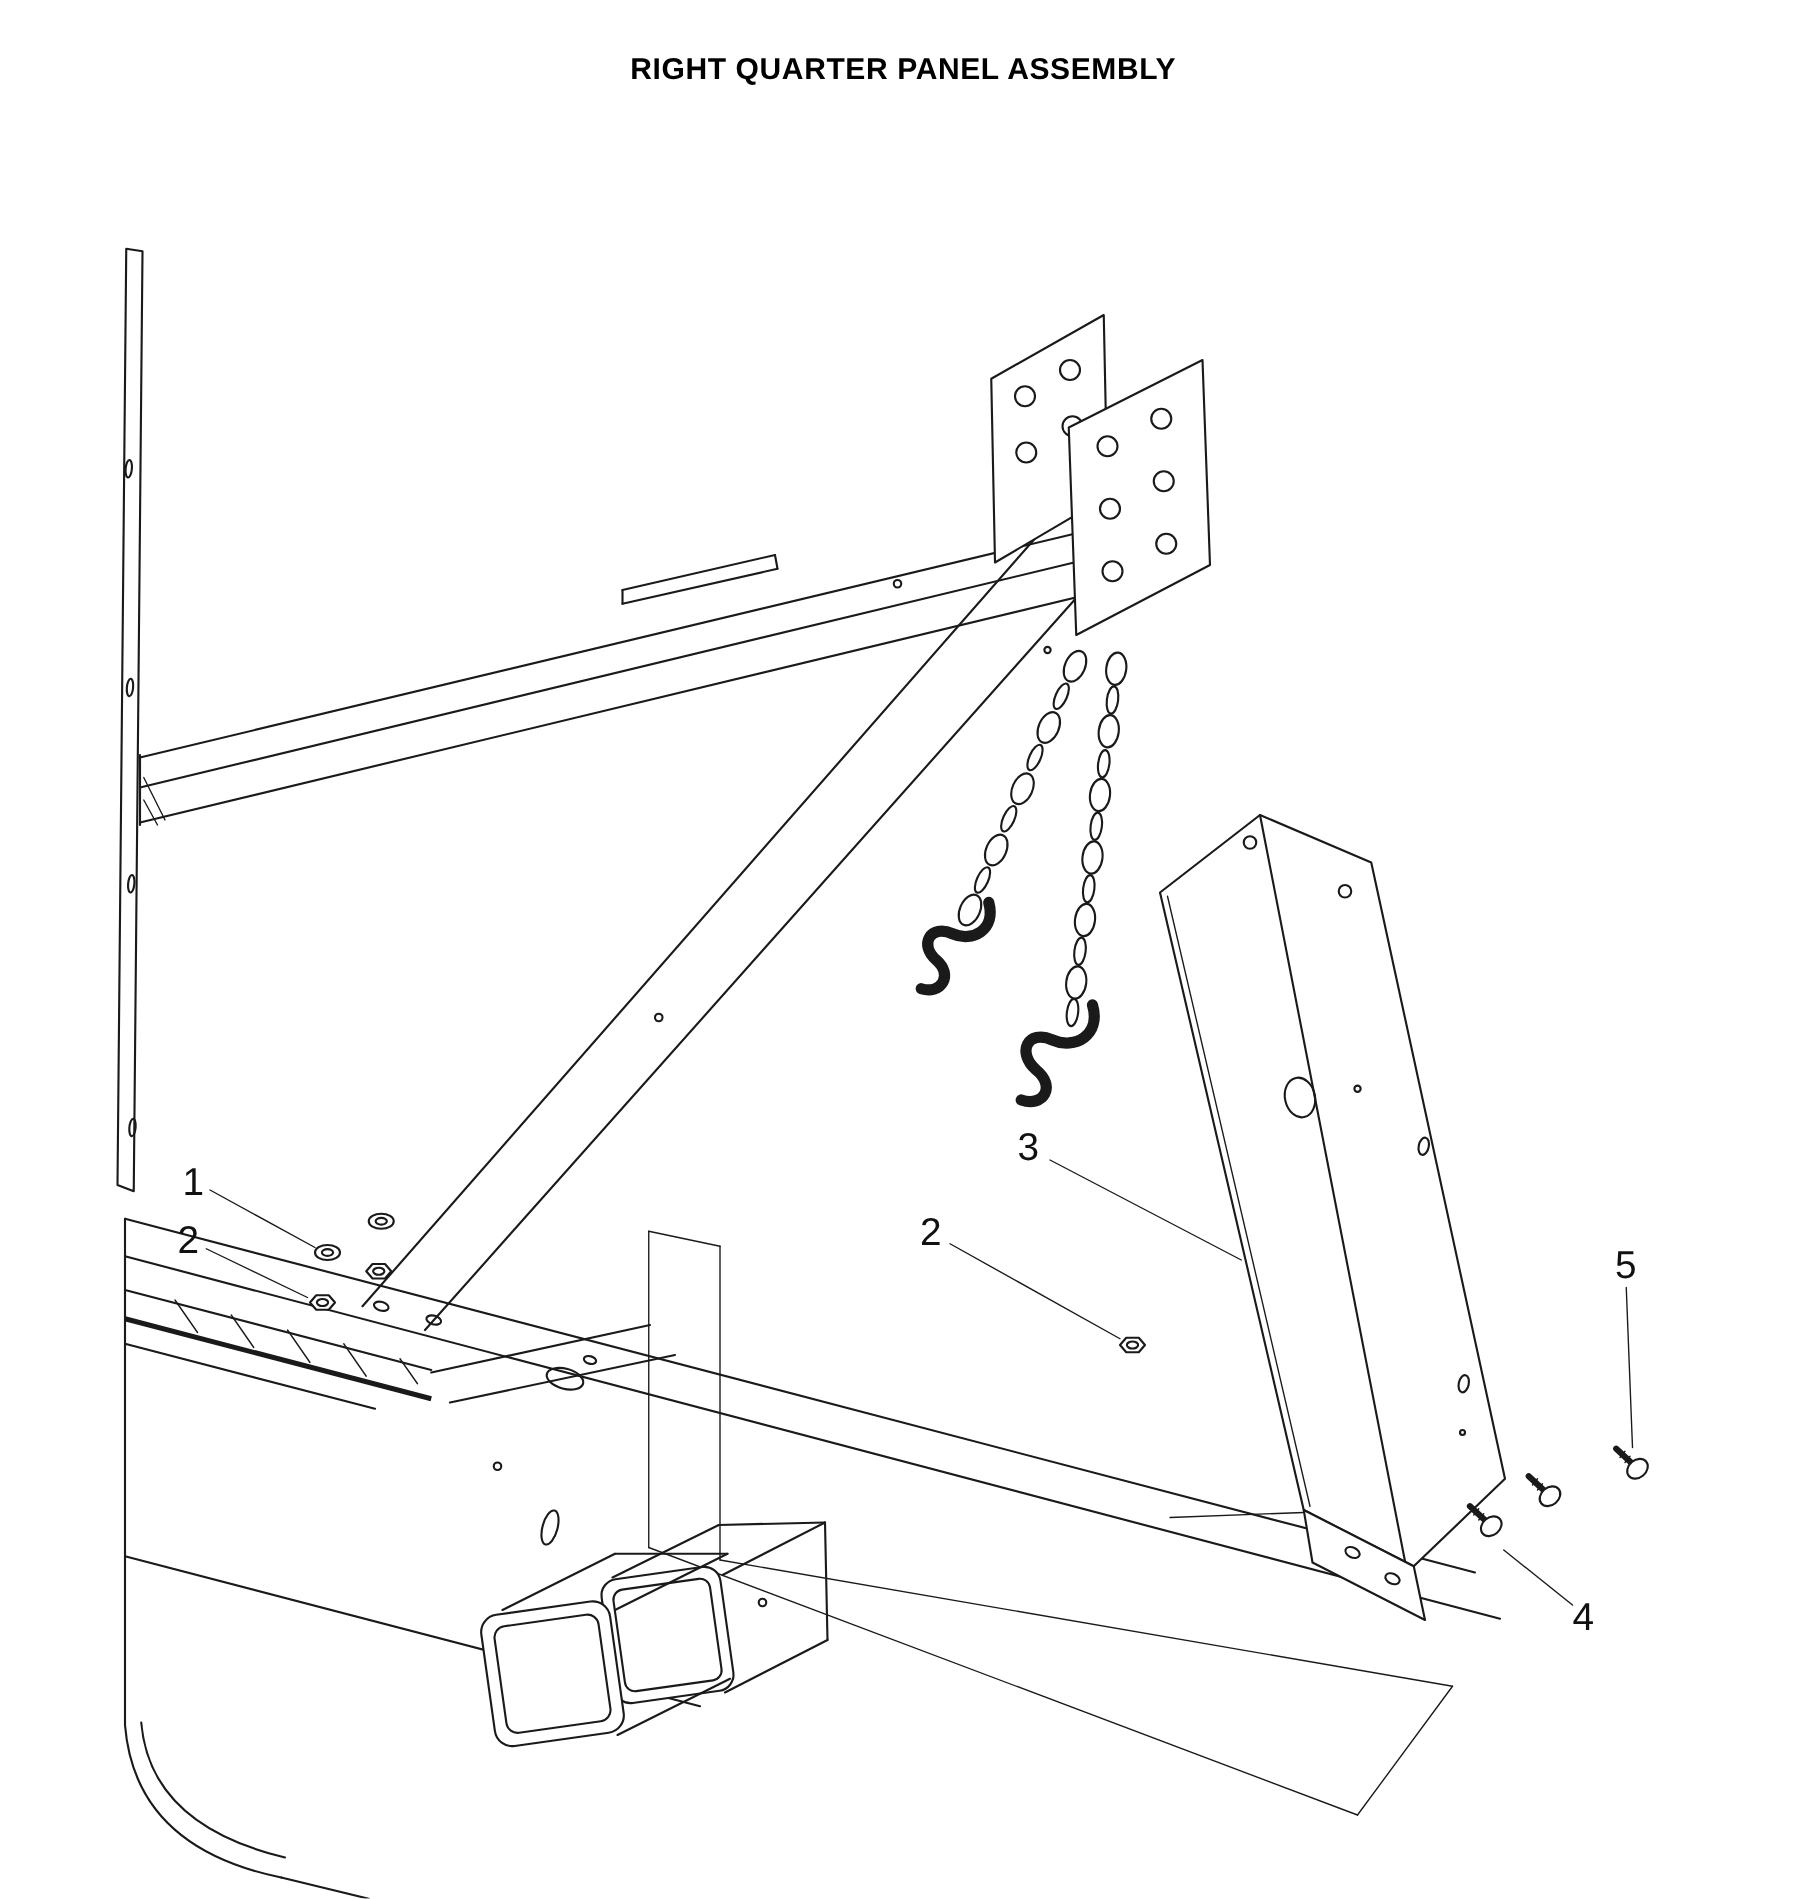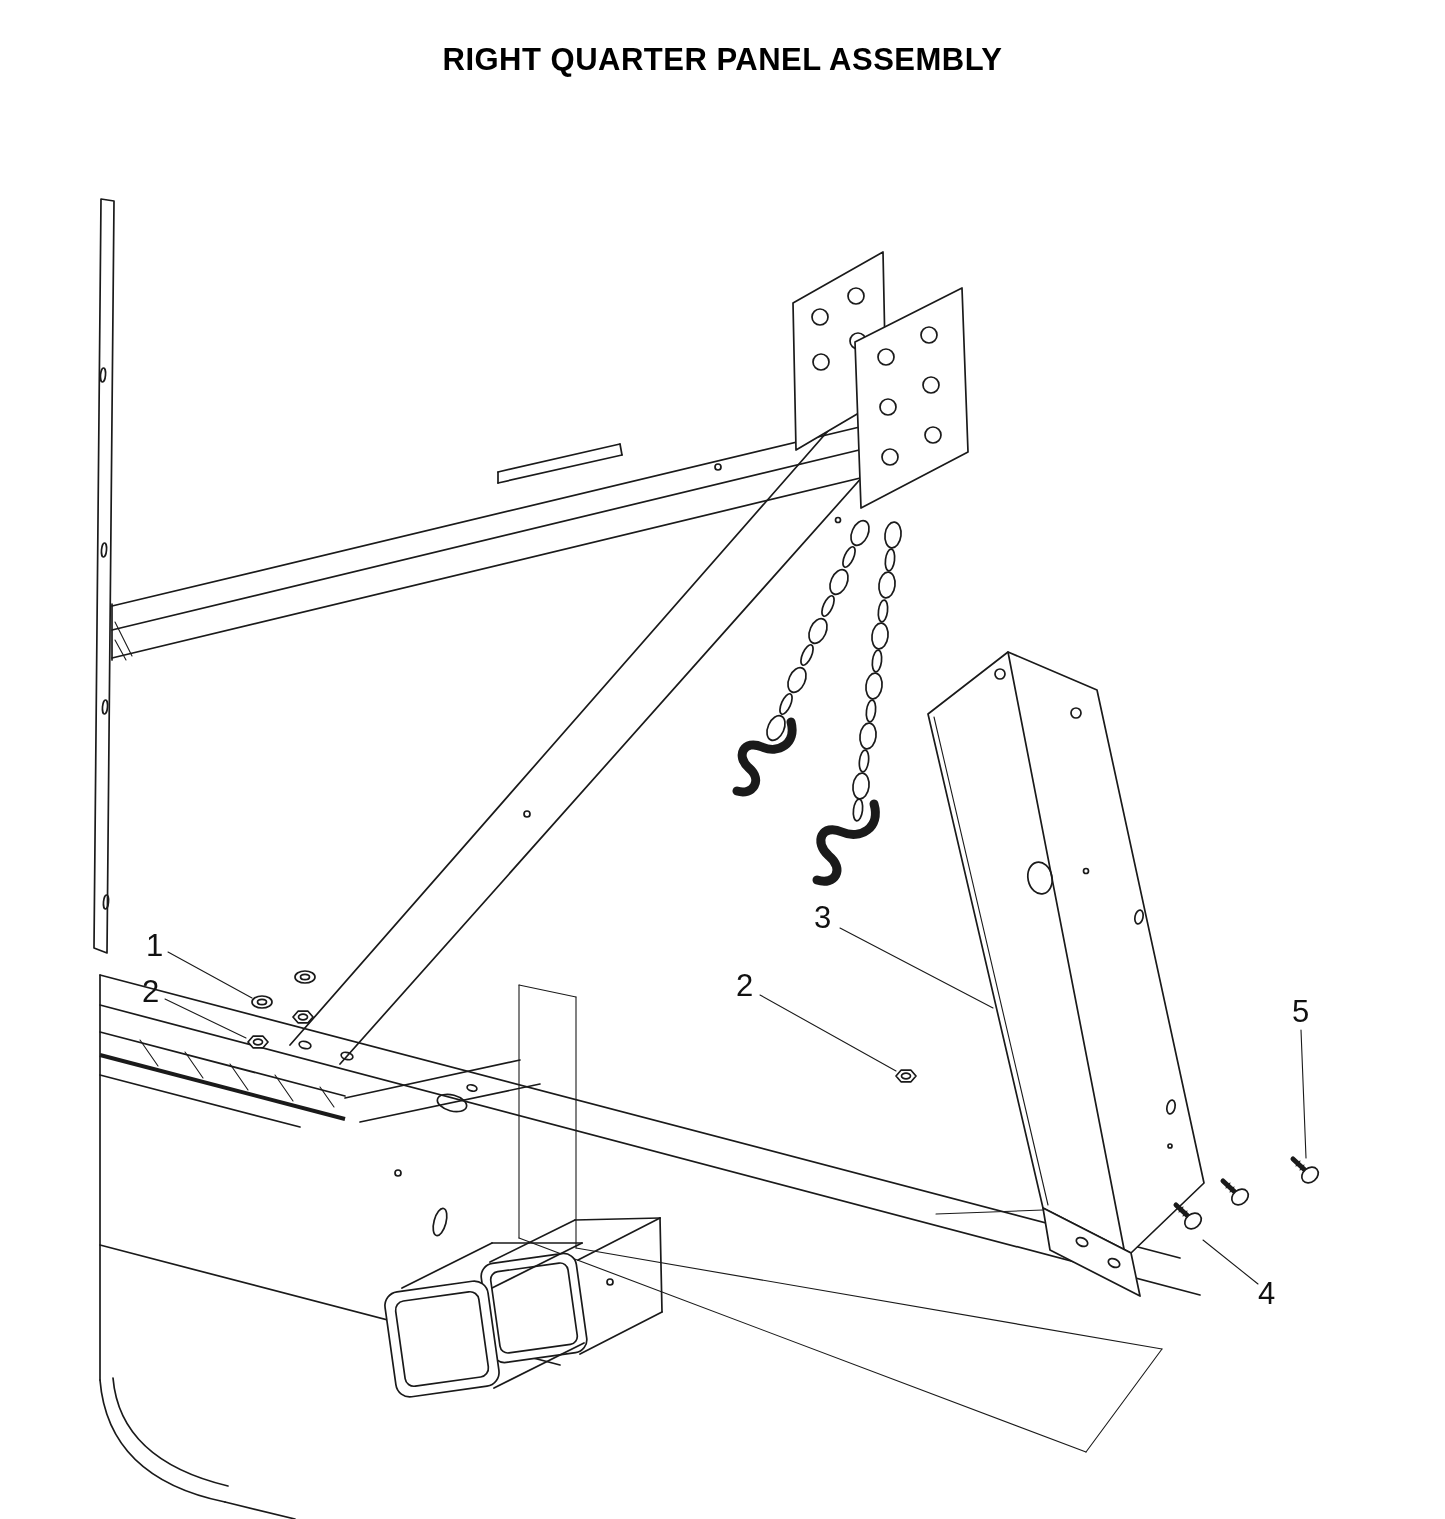--- a/index.html
+++ b/index.html
@@ -1,19 +1,19 @@
 <!DOCTYPE html>
 <html><head>
 <meta charset="utf-8">
 <style>
   html,body{margin:0;padding:0;background:#fff;}
   .page{position:relative;width:1445px;height:1519px;background:#fff;overflow:hidden;
         font-family:"Liberation Sans",sans-serif;}
   .title{position:absolute;top:42px;left:0;width:100%;text-align:center;margin:0;
-         font-size:31px;font-weight:700;letter-spacing:.5px;color:#000;
+         font-size:24px;font-weight:700;letter-spacing:.5px;color:#000;
          font-family:"Liberation Sans",sans-serif;}
   svg.art{position:absolute;left:0;top:0;width:1445px;height:1519px;}
   .ln{stroke:#1a1a1a;stroke-width:1.7;fill:none;stroke-linecap:round;stroke-linejoin:round;}
   .fw{fill:#fff;}
   .thin{stroke-width:1.1;}
   .thick{stroke-width:4;}
   .hook{stroke:#1a1a1a;stroke-width:9;fill:none;stroke-linecap:round;}
   text.callout{font-size:31px;fill:#111;font-weight:400;
                font-family:"Liberation Sans",sans-serif;}
 </style>

